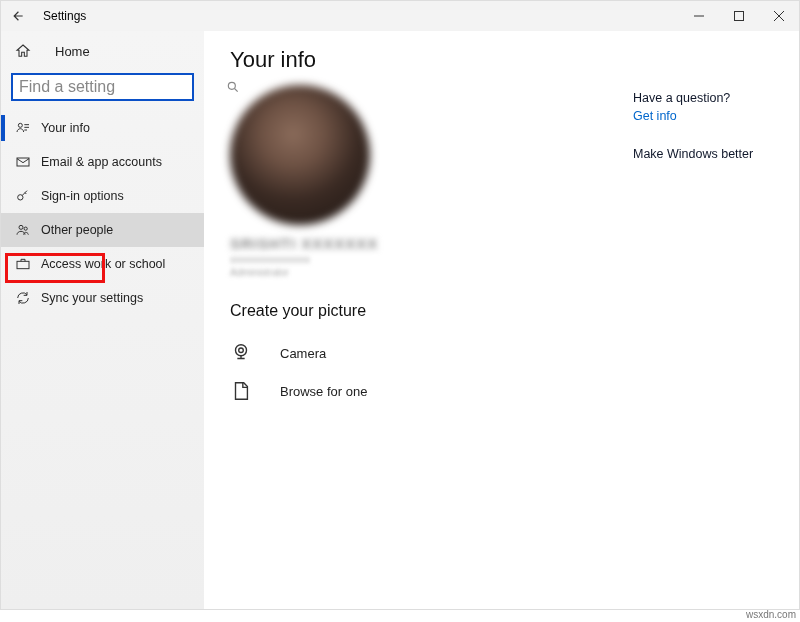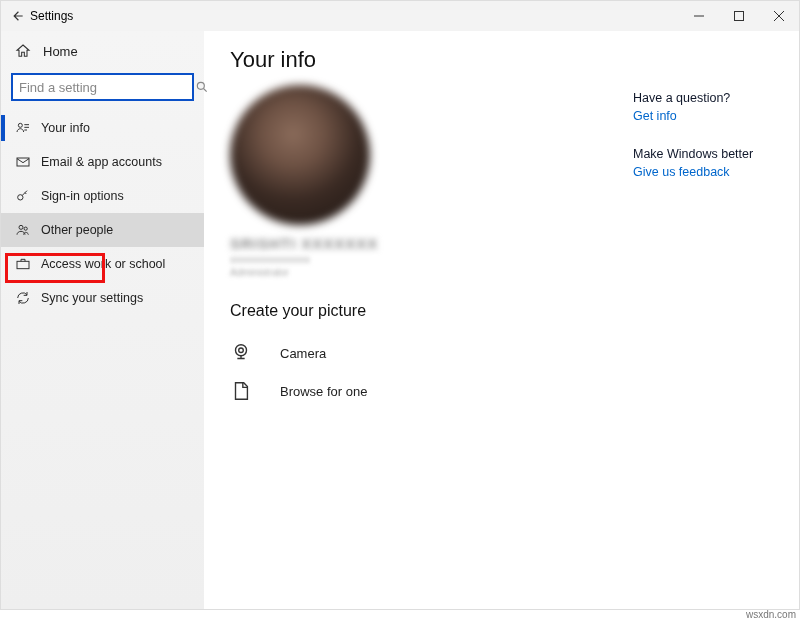--- a/index.html
+++ b/index.html
@@ -1,28 +1,28 @@
 <!DOCTYPE html>
 <html><head>
 <meta charset="utf-8">
 <style>
   * { box-sizing: border-box; margin: 0; padding: 0; font-family: "Segoe UI", Arial, sans-serif; }
   body { width: 800px; height: 622px; background: #fff; overflow: hidden; position: relative; }
   .window { width: 800px; height: 610px; display: flex; flex-direction: column; border: 1px solid #ddd; }
   .titlebar { height: 30px; display: flex; align-items: center; justify-content: space-between; background: #f3f3f3; }
-  .titlebar-left { display: flex; align-items: center; gap: 5px; padding-left: 10px; }
+  .titlebar-left { display: flex; align-items: center; gap: 18px; padding-left: 10px; }
   .title-text { font-size: 12px; color: #000; }
   .win-controls { display: flex; }
   .win-btn { width: 40px; height: 30px; display: flex; align-items: center; justify-content: center; }
   .content { flex: 1; display: flex; }
   .sidebar { width: 203px; background: linear-gradient(#f5f5f5,#efefef); display: flex; flex-direction: column; padding-top: 4px; }
-  .home-row { display: flex; align-items: center; gap: 12px; padding: 8px 14px; font-size: 13px; color: #222; }
+  .home-row { display: flex; align-items: center; gap: 24px; padding: 8px 14px; font-size: 13px; color: #222; }
   .search-wrap { padding: 6px 10px 10px 10px; }
   .search-box { width: 100%; height: 28px; border: 2px solid #0a50c7; background: #fff; display: flex; align-items: center; padding: 0 6px; }
-  .search-input { flex: 1; border: none; outline: none; font-size: 13px; color: #737373; background: transparent; }
+  .search-input { flex: 1; border: none; outline: none; font-size: 16px; color: #737373; background: transparent; }
   .search-input::placeholder { color: #888; }
   .section-label { font-size: 12px; font-weight: 600; padding: 6px 14px 8px 14px; color: #000; }
   .nav-item { display: flex; align-items: center; gap: 10px; padding: 9px 14px; font-size: 12.5px; color: #222; position: relative; }
   .nav-item.active::before { content: ""; position: absolute; left: 0; top: 4px; bottom: 4px; width: 4px; background: #0a50c7; }
   .nav-item.highlighted { background: #d9d9d9; }
   .nav-item .icon { width: 16px; height: 16px; display: flex; align-items: center; justify-content: center; }
   .highlight-box { position: absolute; border: 3px solid #e11; pointer-events: none; }
   .main { flex: 1; padding: 16px 6px 0 26px; position: relative; display: flex; }
   .main-col { flex: 1; }
   .main-right { width: 160px; padding-top: 44px; }
@@ -190,21 +190,20 @@
         </div>
       </div>
 
       <div class="main-right">
         <div class="right-block">
           <div class="right-heading">Have a question?</div>
           <div class="right-link">Get info</div>
         </div>
         <div class="right-block">
           <div class="right-heading">Make Windows better</div>
-          <div class="right-link">Give us feedback</div>
         </div>
       </div>
     </div>
 
   </div>
 </div>
 
 <div class="highlight-box" style="left:5px; top:253px; width:100px; height:30px;"></div>
 
 <div class="watermark">wsxdn.com</div>

